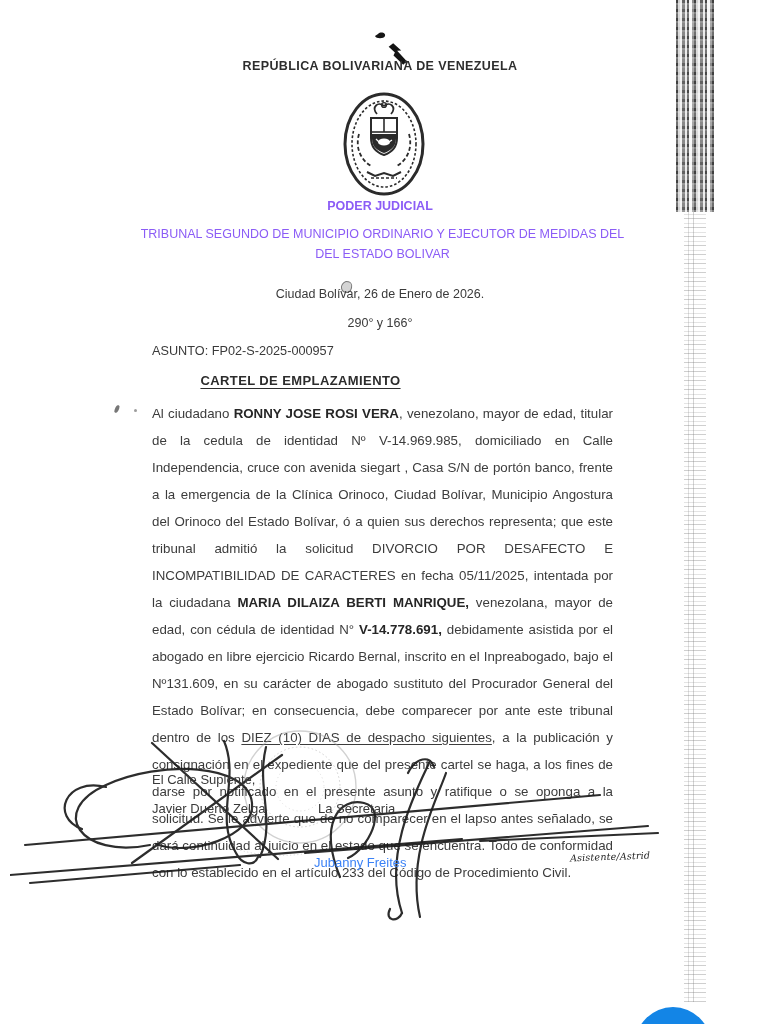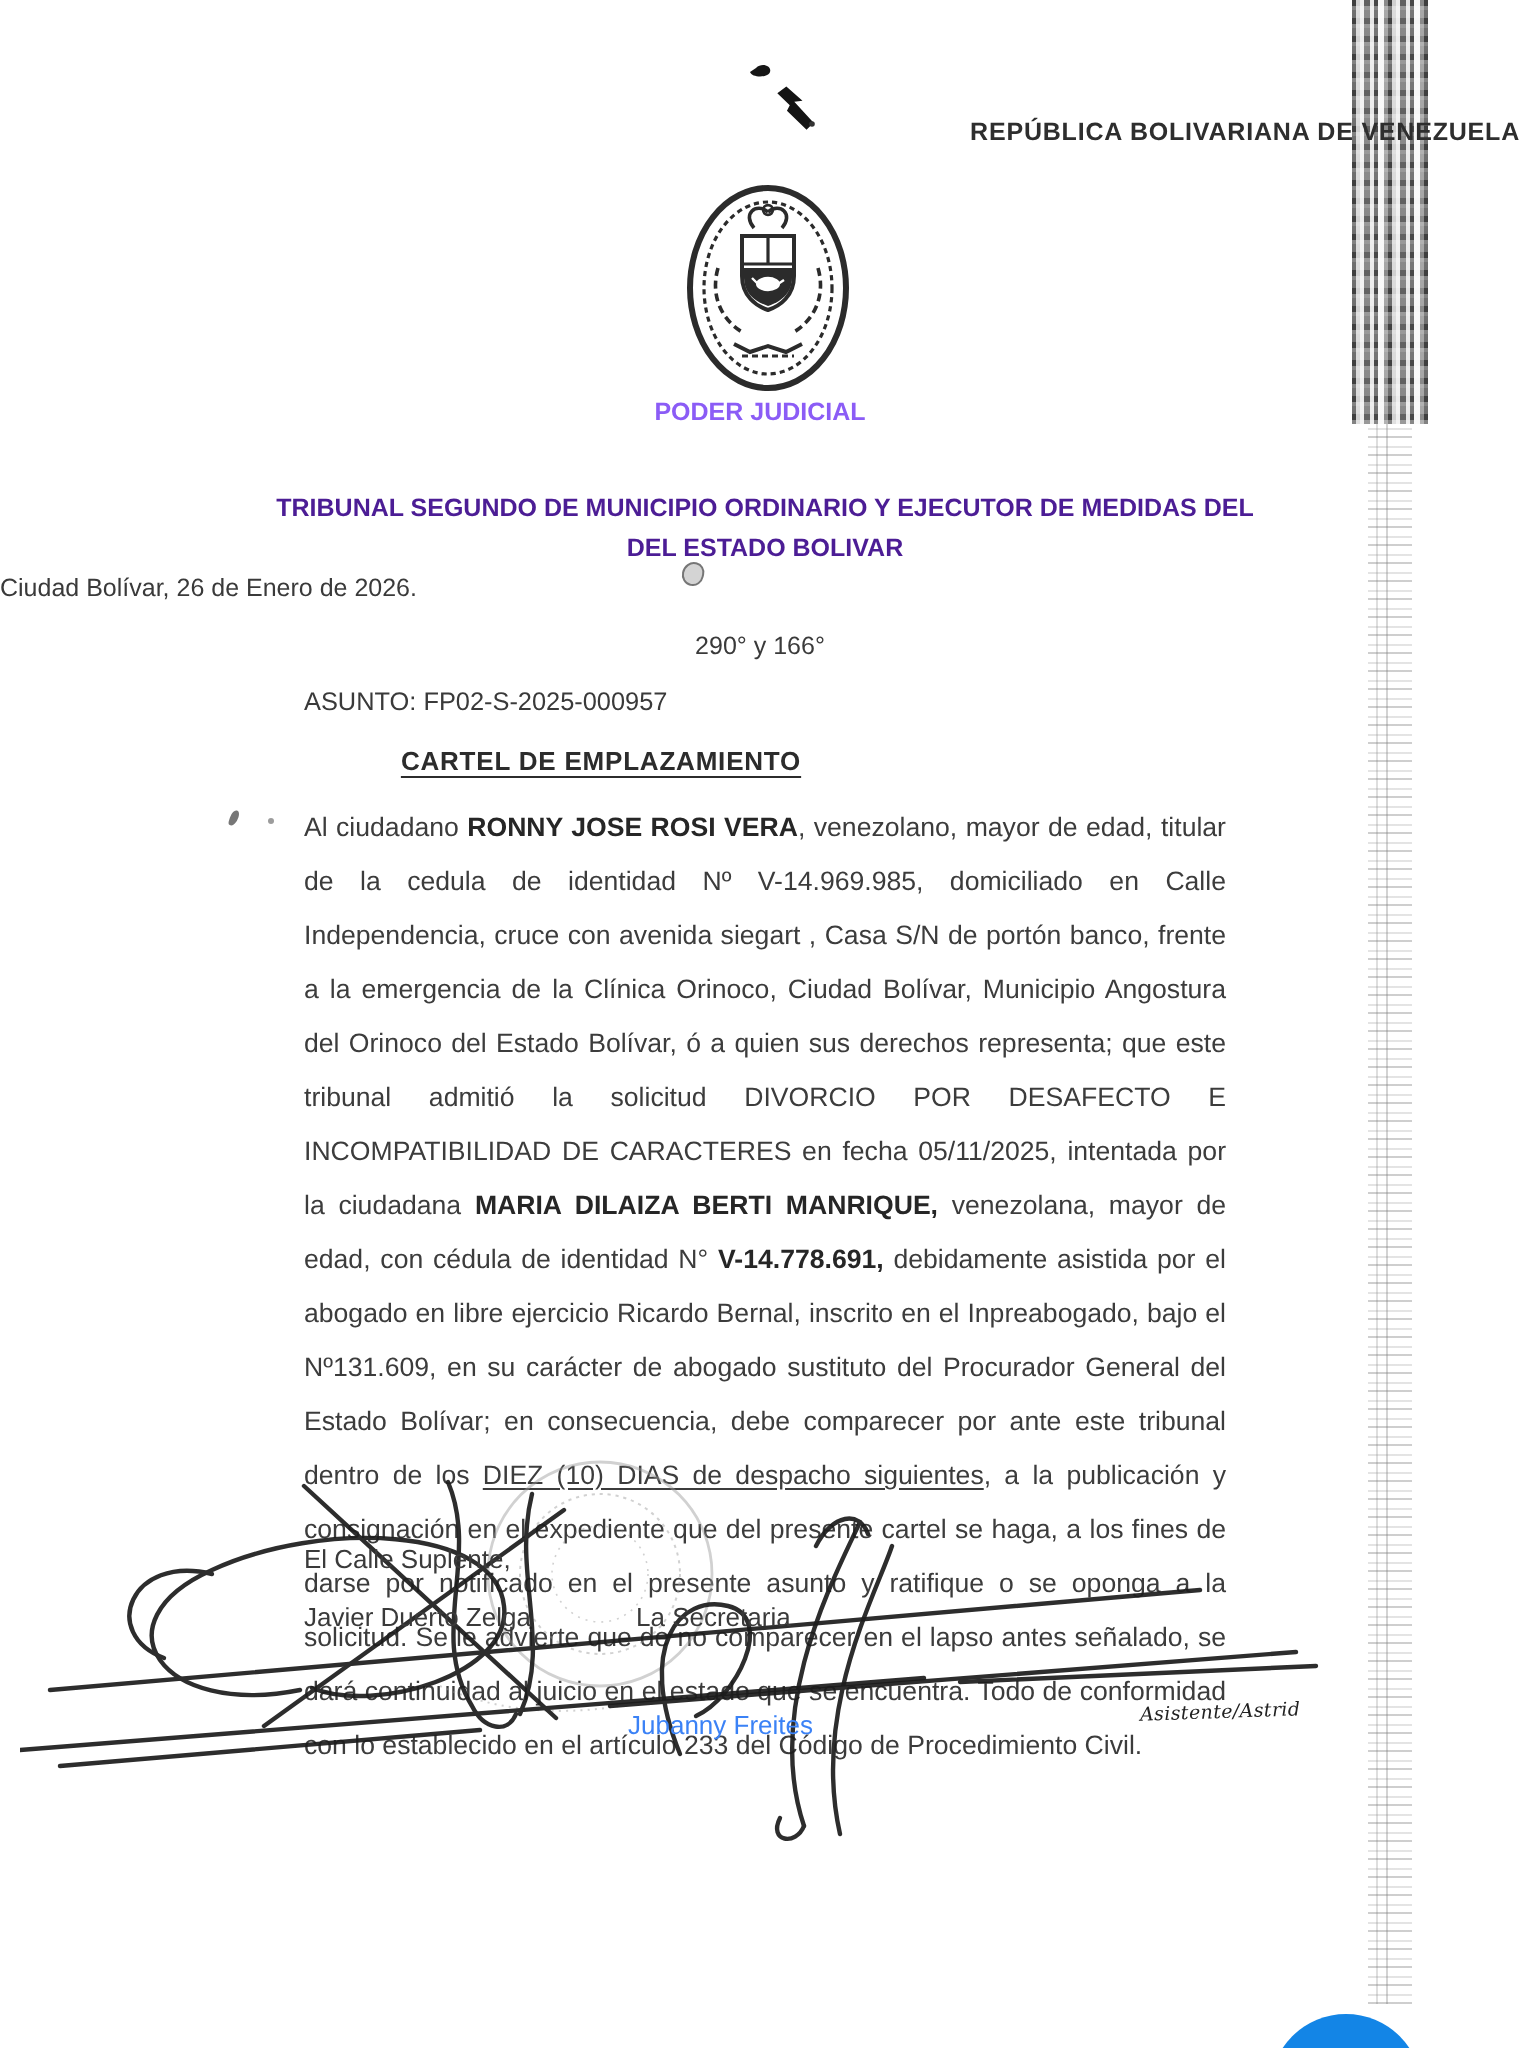--- a/index.html
+++ b/index.html
@@ -43,36 +43,36 @@
     background:#4a4a4a; border-radius:60% 40% 70% 30%;
     transform:rotate(18deg); opacity:.75;
   }
   .margin-fleck2{
     position:absolute; left:134px; top:409px; width:3px; height:3px;
     background:#5a5a5a; border-radius:50%; opacity:.6;
   }
   
   .republic-title{
     position:absolute; left:0; top:59px; width:760px;
-    text-align:right; font-weight:bold; font-size:12.5px;
+    text-align:center; font-weight:bold; font-size:12.5px;
     letter-spacing:.4px; color:#2e2e2e;
   }
   .seal{ position:absolute; left:341px; top:90px; }
   .poder-judicial{
     position:absolute; left:0; top:199px; width:760px;
     text-align:center; font-weight:bold; font-size:12.5px; color:#8b5cf6;
   }
   .tribunal-block{
     position:absolute; left:110px; top:224px; width:545px;
-    text-align:center; font-weight:bold; font-size:12.5px;
-    line-height:20px; color:#4c1d95;margin-top:20px;
+    text-align:center; font-weight:normal; font-size:12.5px;
+    line-height:20px; color:#8b5cf6;
   }
   .date-line{
     position:absolute; left:0; top:287px; width:760px;
-    font-size:12.5px; color:#3a3a3a;
+    text-align:center; font-size:12.5px; color:#3a3a3a;
   }
   .years-line{
     position:absolute; left:0; top:316px; width:760px;
     text-align:center; font-size:12.5px; color:#3a3a3a;
   }
   .asunto-line{
     position:absolute; left:152px; top:344px; font-size:12.7px; color:#3a3a3a;
   }
   .doc-title{
     position:absolute; left:0; top:373px; width:601px;

